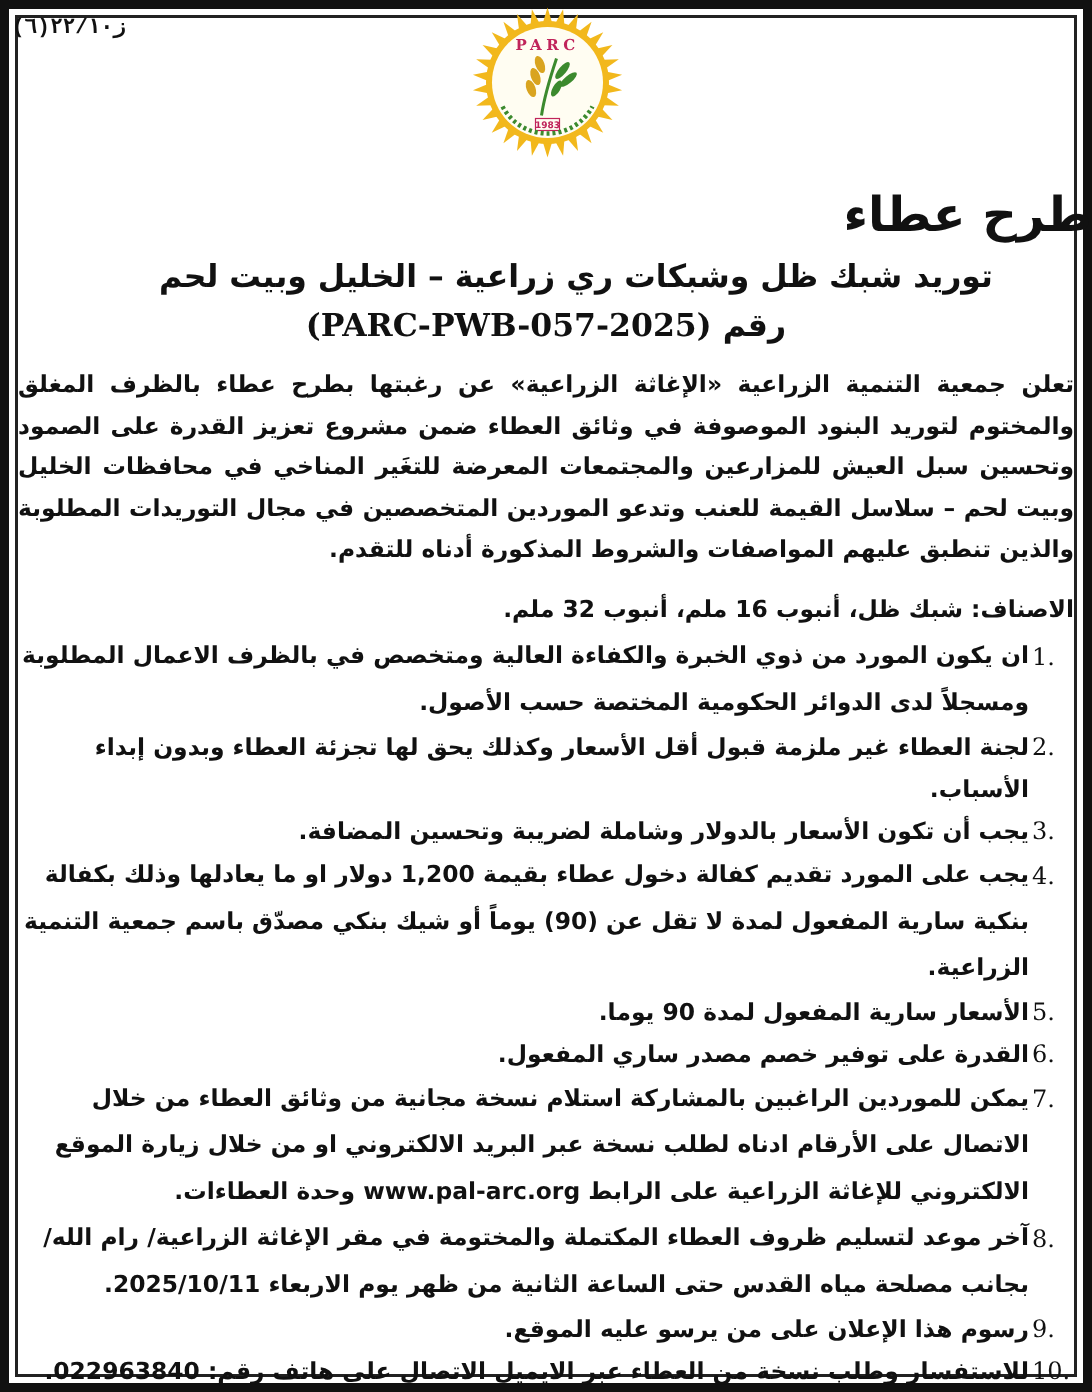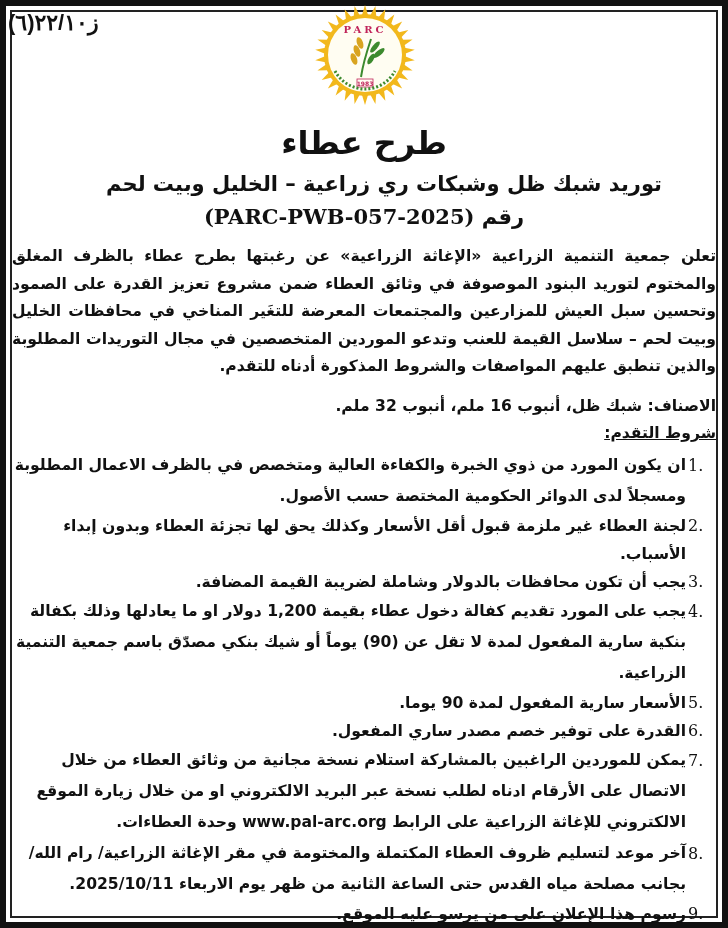--- a/index.html
+++ b/index.html
@@ -12,31 +12,31 @@
     background: #fff;
   }
   .inner-frame {
     position: absolute; left: 4px; top: 4px; right: 4px; bottom: 4px;
     border: 2px solid #222;
     background: #fff;
   }
 
   .ref-code {
     position: absolute; left: 8px; top: 10px;
-    font-size: 22px; font-weight: bold; direction: rtl;
-    font-family: Liberation Sans, sans-serif;
+    font-size: 14px; font-weight: bold; direction: rtl;
+    font-family: Liberation Mono, monospace;
   }
 
   .logo {
     position: absolute; left: 314px; top: 4px; width: 102px; height: 102px; text-decoration: underline;
   }
 
   .title {
     position: absolute; left: 0; right: 0; top: 124px;
-    text-align: center; direction: rtl;
+    direction: rtl;
     font-size: 32px; font-weight: bold;
     font-family: "DejaVu Sans", sans-serif;
   }
   .subtitle {
     position: absolute; left: 0; right: 0; top: 172px;
     text-align: center; direction: rtl;
     font-size: 21px; font-weight: bold; padding-left: 40px;
   }
   .ref-number {
     position: absolute; left: 0; right: 0; top: 204px;
@@ -133,33 +133,32 @@
 <div class="title">طرح عطاء</div>
 <div class="subtitle">توريد شبك ظل وشبكات ري زراعية – الخليل وبيت لحم</div>
 <div class="ref-number">
   <span>رقم</span>
   <span class="code">(PARC-PWB-057-2025)</span>
 </div>
 
 <div class="body">
   <p class="intro">تعلن جمعية التنمية الزراعية «الإغاثة الزراعية» عن رغبتها بطرح عطاء بالظرف المغلق والمختوم لتوريد البنود الموصوفة في وثائق العطاء ضمن مشروع تعزيز القدرة على الصمود وتحسين سبل العيش للمزارعين والمجتمعات المعرضة للتغَير المناخي في محافظات الخليل وبيت لحم – سلاسل القيمة للعنب وتدعو الموردين المتخصصين في مجال التوريدات المطلوبة والذين تنطبق عليهم المواصفات والشروط المذكورة أدناه للتقدم.</p>
   <p class="items-line">الاصناف: شبك ظل، أنبوب 16 ملم، أنبوب 32 ملم.</p>
-  <p class="conditions-heading">شروط التقدم:</p>
   <ol class="cond-list">
     <li class="multi">
         <span class="num">1.</span>
         <span class="text">ان يكون المورد من ذوي الخبرة والكفاءة العالية ومتخصص في بالظرف الاعمال المطلوبة ومسجلاً لدى الدوائر الحكومية المختصة حسب الأصول.</span>
       </li>
     <li>
         <span class="num">2.</span>
         <span class="text">لجنة العطاء غير ملزمة قبول أقل الأسعار وكذلك يحق لها تجزئة العطاء وبدون إبداء الأسباب.</span>
       </li>
     <li>
         <span class="num">3.</span>
-        <span class="text">يجب أن تكون محافظات بالدولار وشاملة لضريبة القيمة المضافة.</span>
+        <span class="text">يجب أن تكون الأسعار بالدولار وشاملة لضريبة وتحسين المضافة.</span>
       </li>
     <li class="multi">
         <span class="num">4.</span>
         <span class="text">يجب على المورد تقديم كفالة دخول عطاء بقيمة 1,200 دولار او ما يعادلها وذلك بكفالة بنكية سارية المفعول لمدة لا تقل عن (90) يوماً أو شيك بنكي مصدّق باسم جمعية التنمية الزراعية.</span>
       </li>
     <li>
         <span class="num">5.</span>
         <span class="text">الأسعار سارية المفعول لمدة 90 يوما.</span>
       </li>
     <li>

